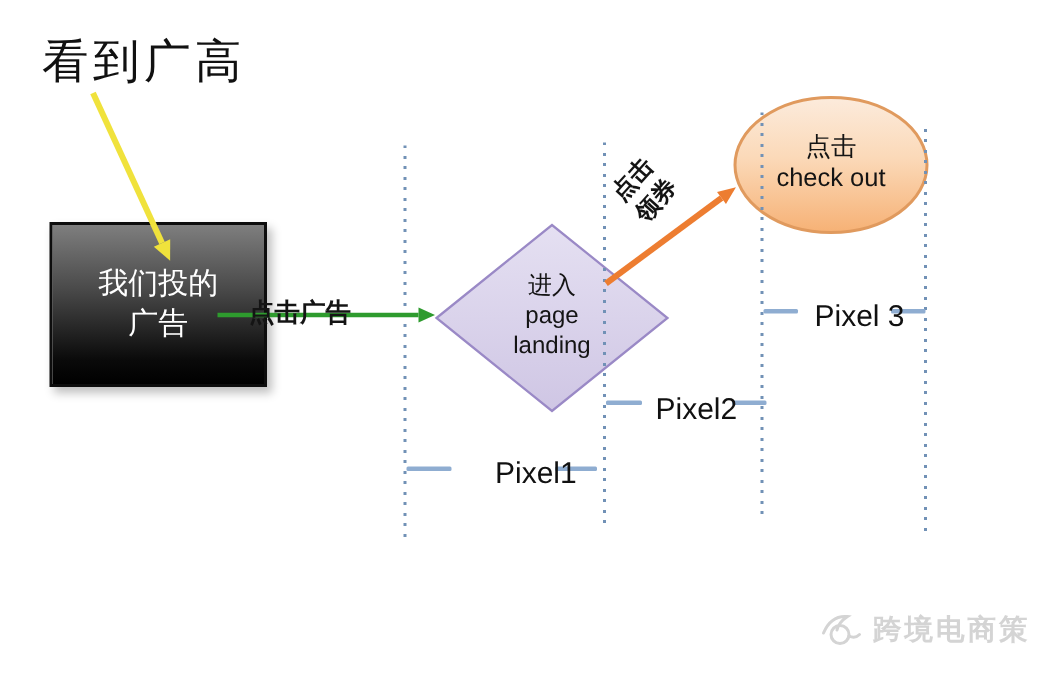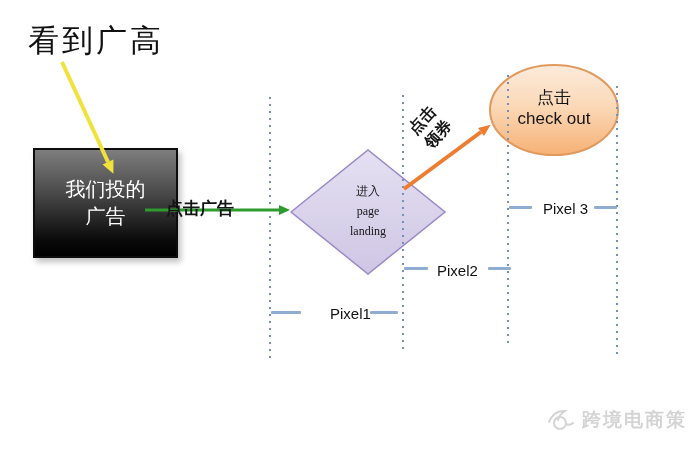--- a/index.html
+++ b/index.html
@@ -31,38 +31,38 @@
     background-image:repeating-linear-gradient(to bottom,
       var(--dotted_line) 0px,var(--dotted_line) 2px,transparent 2px,transparent 7px);
   }
   #vdots1{left:269px;top:97px;height:264px;}
   #vdots2{left:402px;top:95px;height:257px;}
   #vdots3{left:507px;top:75px;height:272px;}
   #vdots4{left:616px;top:86px;height:268px;}
   
   .diamond-label{
     position:absolute;left:290px;top:181px;width:156px;z-index:4;
-    text-align:center;font-size:12px;line-height:20px;color:#141414;font-family:Liberation Serif, serif;
+    text-align:center;font-size:16px;line-height:20px;color:#141414;
   }
   .ellipse-label{
     position:absolute;left:490px;top:87px;width:128px;z-index:4;
     text-align:center;font-size:17px;line-height:21px;color:#141414;
   }
   .click-ad-label{
     position:absolute;left:166px;top:197px;z-index:4;
     font-size:17px;font-weight:600;color:#141414;white-space:nowrap;
   }
   .click-coupon-label{
     position:absolute;left:404px;top:106px;width:52px;z-index:4;
     text-align:center;font-size:16px;font-weight:600;color:#141414;line-height:21px;
     transform:rotate(-48deg);transform-origin:center center;
   }
   
   .pseg{position:absolute;height:3px;background:var(--pixel_line);z-index:2;border-radius:1px;}
-  .plabel{position:absolute;z-index:4;font-size:15px;color:#111;white-space:nowrap;}
+  .plabel{position:absolute;z-index:4;font-size:20px;color:#111;white-space:nowrap;}
   
   .watermark{position:absolute;left:546px;top:406px;z-index:4;display:flex;align-items:center;gap:4px;}
   .watermark-text{
     font-size:19px;font-weight:bold;letter-spacing:2px;color:var(--watermark);
     text-shadow:1px 1px 0 #ffffff;
   }
   
   .strokeY{stroke:var(--yellow_arrow);}
   .strokeG{stroke:var(--green_arrow);}
   .strokeO{stroke:var(--orange_arrow);}

